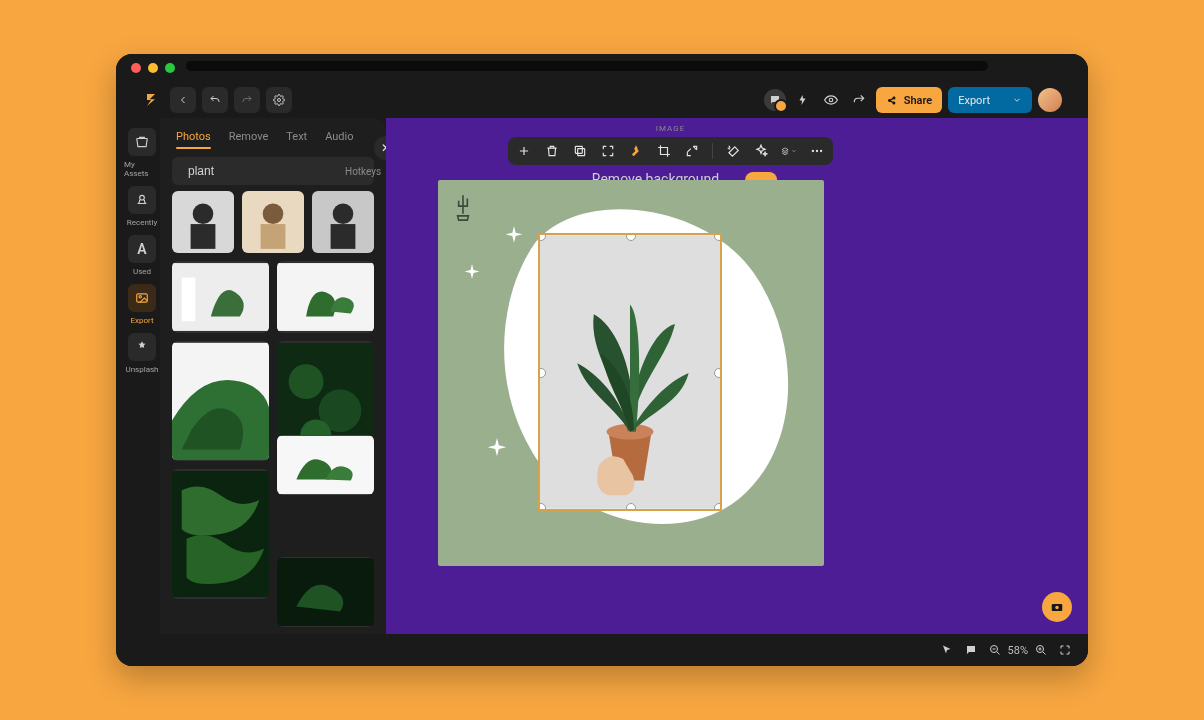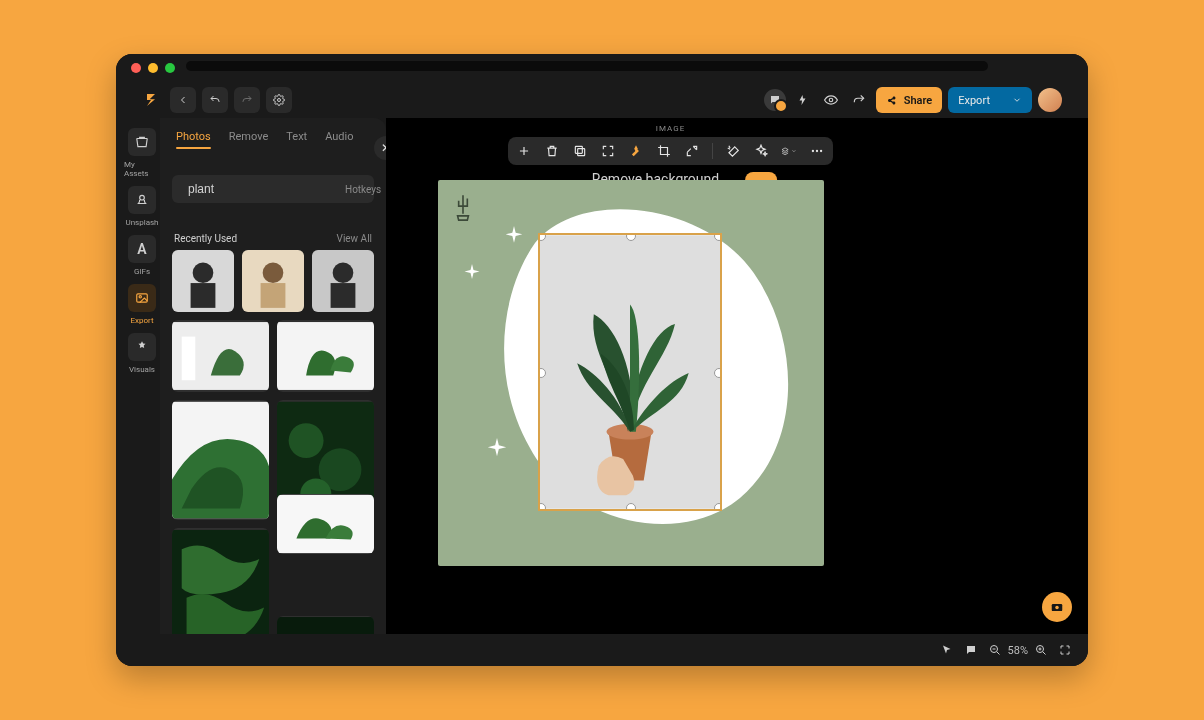--- a/index.html
+++ b/index.html
@@ -33,38 +33,38 @@
   .rail .item.active{color:#f7a640;}
   .rail-bottom{position:absolute;left:0;bottom:0;width:44px;height:28px;display:flex;flex-direction:column;align-items:center;color:#a3a3a3;font-size:8px;}
   .rail-bottom .box{width:28px;height:24px;border-radius:6px;background:#2a2a2a;display:flex;align-items:center;justify-content:center;margin-bottom:4px;color:#cfcfcf;}
   
   .panel{position:absolute;left:44px;top:64px;width:226px;bottom:14px;background:#1e1e1e;border-radius:0 12px 12px 0;overflow:hidden;}
   .panel .close{position:absolute;right:-12px;top:18px;width:24px;height:24px;border-radius:50%;background:#2a2a2a;display:flex;align-items:center;justify-content:center;color:#e4e4e4;font-size:12px;z-index:3;}
   .tabs{display:flex;gap:18px;padding:12px 16px 8px;color:#8c8c8c;font-size:11px;}
   .tabs .tab{cursor:default;}
   .tabs .tab.active{color:#f7a640;position:relative;}
   .tabs .tab.active::after{content:"";position:absolute;left:0;right:0;bottom:-6px;height:2px;background:#f7a640;border-radius:2px;}
-  .search{margin:24px 12px;position:relative;height:28px;border-radius:6px;background:#2b2b2b;display:flex;align-items:center;padding:0 8px;color:#d4d4d4;font-size:11px;}
+  .search{margin:6px 12px;position:relative;height:28px;border-radius:6px;background:#2b2b2b;display:flex;align-items:center;padding:0 8px;color:#d4d4d4;font-size:11px;}
   .search input{flex:1;background:transparent;border:0;outline:0;color:#d4d4d4;font-size:12px;}
   .search .src{color:#8a8a8a;font-size:10px;margin-right:6px;}
   .rowhdr{display:flex;justify-content:space-between;padding:6px 14px;color:#cfcfcf;font-size:10px;}
   .rowhdr .va{color:#8a8a8a;}
   .recent{display:flex;gap:8px;padding:0 12px;}
   .thumb64{width:62px;height:62px;border-radius:6px;background:#3a3a3a;overflow:hidden;display:flex;align-items:center;justify-content:center;}
   .grid{padding:8px 12px;display:grid;grid-template-columns:1fr 1fr;gap:8px;}
   .g-item{border-radius:6px;background:#2f2f2f;overflow:hidden;}
   .g-item.h72{height:72px;} .g-item.h120{height:120px;} .g-item.h130{height:130px;} .g-item.h60{height:60px;} .g-item.h70{height:70px;}
   .g-item.offset{margin-top:-34px;}
   .g-item.offset2{margin-top:-50px;}
 
   
   .fill{width:100%;height:100%;}
 
   
-  .canvas-area{position:absolute;left:270px;right:0;top:64px;bottom:32px;background:#000000;display:flex;align-items:flex-start;justify-content:center;}
+  .canvas-area{position:absolute;left:270px;right:0;top:64px;bottom:32px;background:#4c1d95;display:flex;align-items:flex-start;justify-content:center;}
   .canvas{position:absolute;left:52px;top:62px;width:386px;height:386px;background:#9aaf8e;border-radius:2px;overflow:visible;}
   .blob{position:absolute;left:42px;top:18px;width:320px;height:340px;}
   .blob svg{width:100%;height:100%;}
   .sparkle{position:absolute;color:#fff;}
   .sparkle svg{width:100%;height:100%;}
   .sp1{left:66px;top:46px;width:20px;height:20px;}
   .sp2{left:25px;top:84px;width:18px;height:18px;}
   .sp3{left:48px;top:258px;width:22px;height:22px;}
   .cactus{position:absolute;left:12px;top:12px;width:26px;height:30px;color:#3c4a39;}
   .img-sel{position:absolute;left:100px;top:53px;width:184px;height:278px;border:2px solid #d9a24a;box-sizing:border-box;background:#e6e6e6;overflow:hidden;}
@@ -181,45 +181,45 @@
         </div>
       <span>My Assets</span>
     </div>
     <div class="item">
       <div class="box">
           <svg class="icon14" viewBox="0 0 24 24" fill="none" stroke="currentColor" stroke-width="2">
             <circle cx="12" cy="8" r="4"></circle>
             <path d="M8 12c0 4-2 6-2 6h12s-2-2-2-6"></path>
           </svg>
         </div>
-      <span>Unsplash</span>
+      <span>Recently</span>
     </div>
     <div class="item">
       <div class="box">
           <span style="font-size:14px;font-weight:600;color:#cfcfcf;">A</span>
         </div>
-      <span>GIFs</span>
+      <span>Used</span>
     </div>
     <div class="item active">
       <div class="box">
           <svg class="icon14" viewBox="0 0 24 24" fill="none" stroke="currentColor" stroke-width="2">
             <rect x="3" y="5" width="18" height="14" rx="2"></rect>
             <circle cx="9" cy="10" r="2"></circle>
             <path d="M21 17l-5-5-8 8"></path>
           </svg>
         </div>
       <span>Export</span>
     </div>
     <div class="item">
       <div class="box">
           <svg class="icon14" viewBox="0 0 24 24" fill="currentColor">
             <path d="M12 2l2 4 4 .6-3 3 0.7 4.3L12 12l-3.7 1.9L9 9.6 6 6.6 10 6z"></path>
           </svg>
         </div>
-      <span>Visuals</span>
+      <span>Unsplash</span>
     </div>
   </div>
   <div class="rail-bottom">
     <div class="box">
         <svg class="icon14" viewBox="0 0 24 24" fill="none" stroke="currentColor" stroke-width="2">
           <rect x="2" y="6" width="20" height="12" rx="2"></rect>
           <path d="M6 10h.01M10 10h.01M14 10h.01M18 10h.01M7 14h10"></path>
         </svg>
       </div>
     <span>Hotkeys</span>
@@ -234,24 +234,20 @@
       <span class="tab">Audio</span>
     </div>
     <div class="search">
       <svg class="icon12" viewBox="0 0 24 24" fill="none" stroke="#8a8a8a" stroke-width="2" style="margin-right:6px;">
           <circle cx="11" cy="11" r="7"></circle>
           <path d="M21 21l-4.3-4.3"></path>
         </svg>
       <input value="plant" style="">
       <span class="src">Hotkeys</span>
 
-    </div>
-    <div class="rowhdr">
-      <span>Recently Used</span>
-      <span class="va">View All</span>
     </div>
     <div class="recent">
       <div class="thumb64">
         <svg class="fill" viewBox="0 0 60 60">
             <rect width="60" height="60" fill="#d8d8d8"></rect>
             <circle cx="30" cy="22" r="10" fill="#2b2b2b"></circle>
             <rect x="18" y="32" width="24" height="24" fill="#2b2b2b"></rect>
           </svg>
       </div>
       <div class="thumb64">

